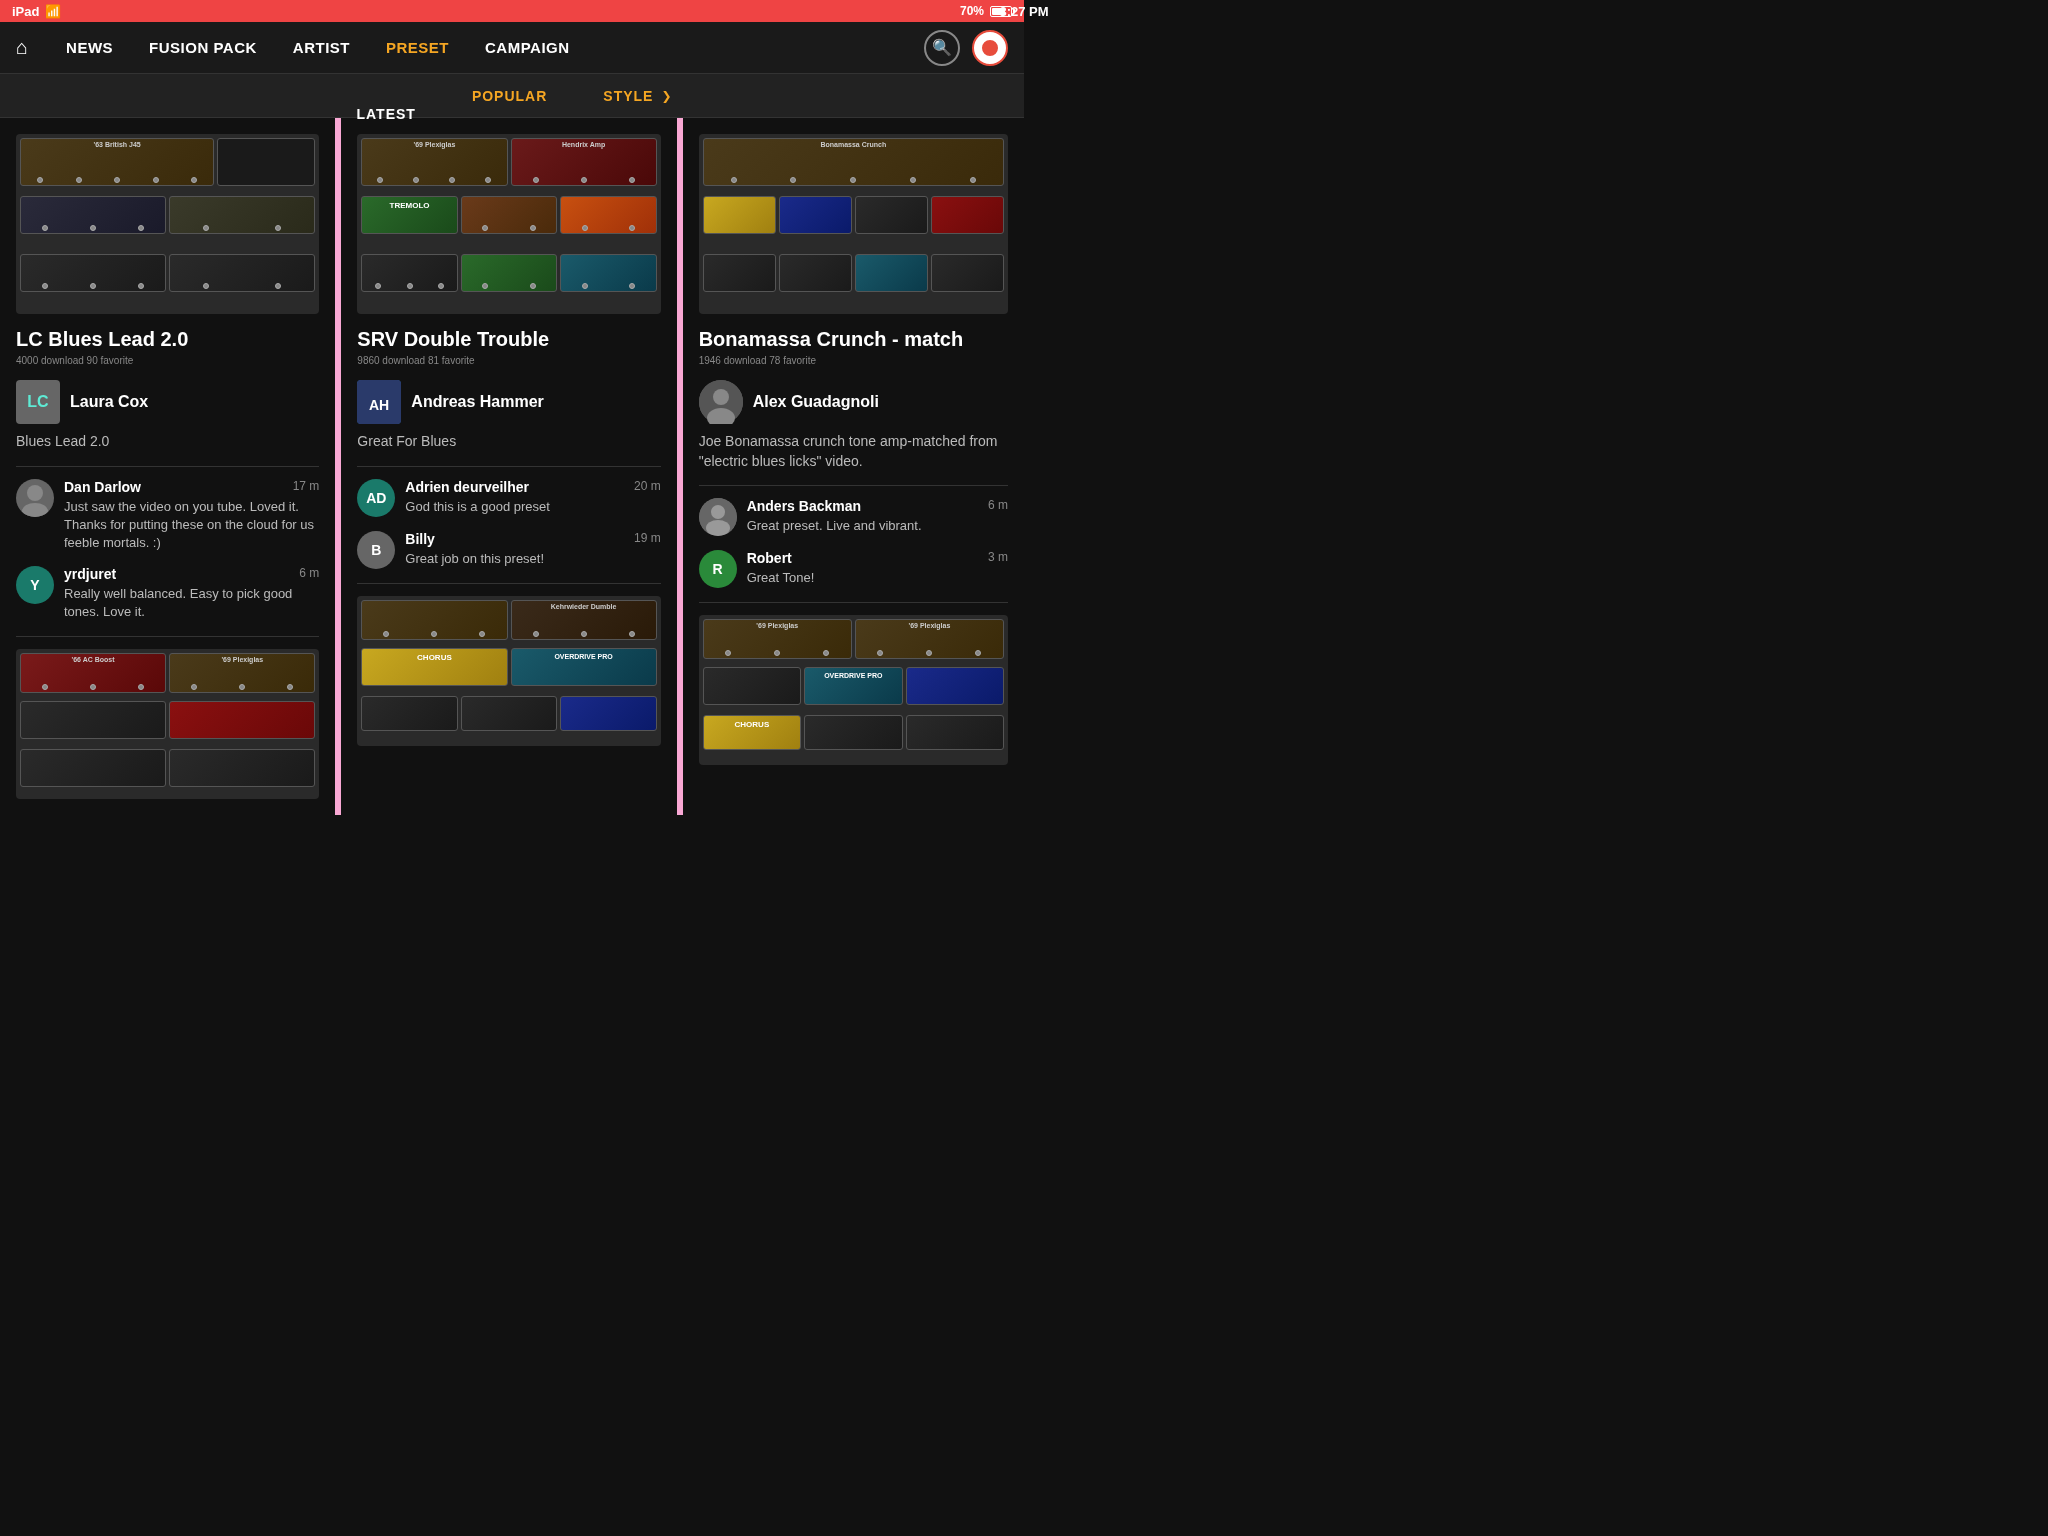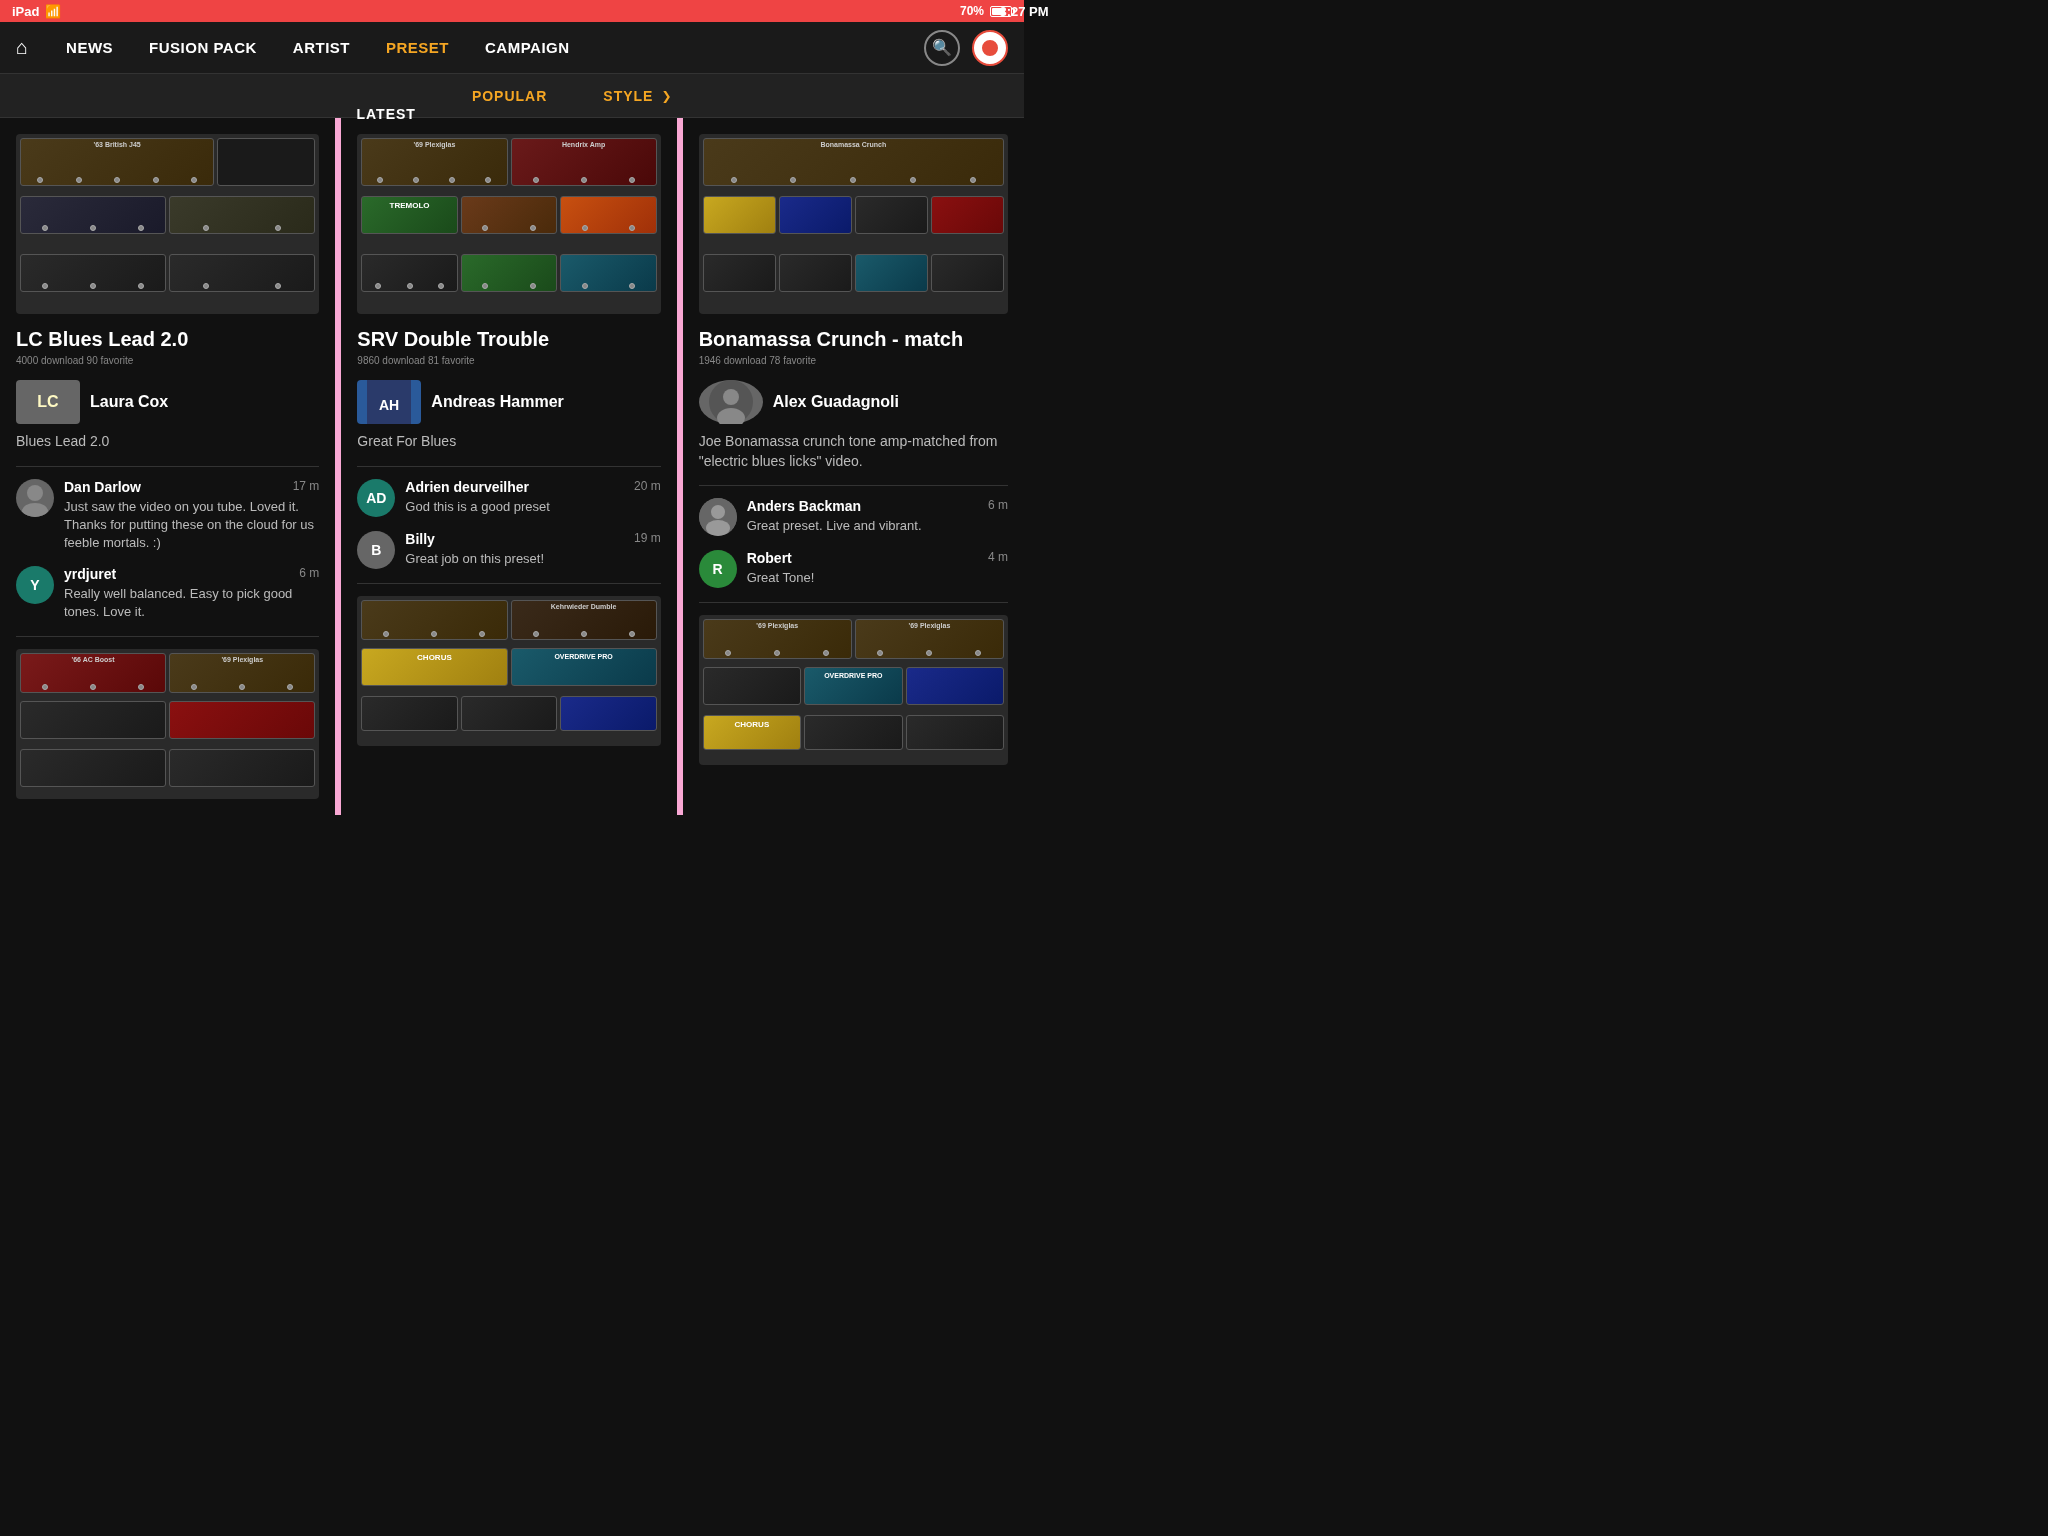--- a/index.html
+++ b/index.html
@@ -204,30 +204,30 @@
       color: #888;
       margin-bottom: 14px;
     }
     .author-row {
       display: flex;
       align-items: center;
       gap: 10px;
       margin-bottom: 8px;
     }
     .author-avatar {
-      width: 64px;
+      width: 44px;
       height: 44px;
       border-radius: 4px;
       background: #555;
       display: flex;
       align-items: center;
       justify-content: center;
       font-size: 16px;
       font-weight: 700;
-      color: #fef9c3;
+      color: #5eead4;
       flex-shrink: 0;
     }
     .author-avatar.rounded { border-radius: 50%; }
     .author-name {
       font-size: 16px;
       font-weight: 700;
       color: #fff;
     }
     .preset-desc {
       font-size: 14px;
@@ -694,21 +694,21 @@
         </div>
         <div class="comment-text">Great preset. Live and vibrant.</div>
       </div>
     </div>
 
     <div class="comment">
       <div class="comment-avatar av-green">R</div>
       <div class="comment-body">
         <div class="comment-header">
           <span class="comment-name">Robert</span>
-          <span class="comment-time">4 m</span>
+          <span class="comment-time">3 m</span>
         </div>
         <div class="comment-text">Great Tone!</div>
       </div>
     </div>
 
     <div class="divider"></div>
 
     <div class="preset-image-sm">
       <div class="amp-row">
         <div class="amp-unit" style="background:linear-gradient(135deg,#4a3a1a,#3a2a08); height:40px;">

